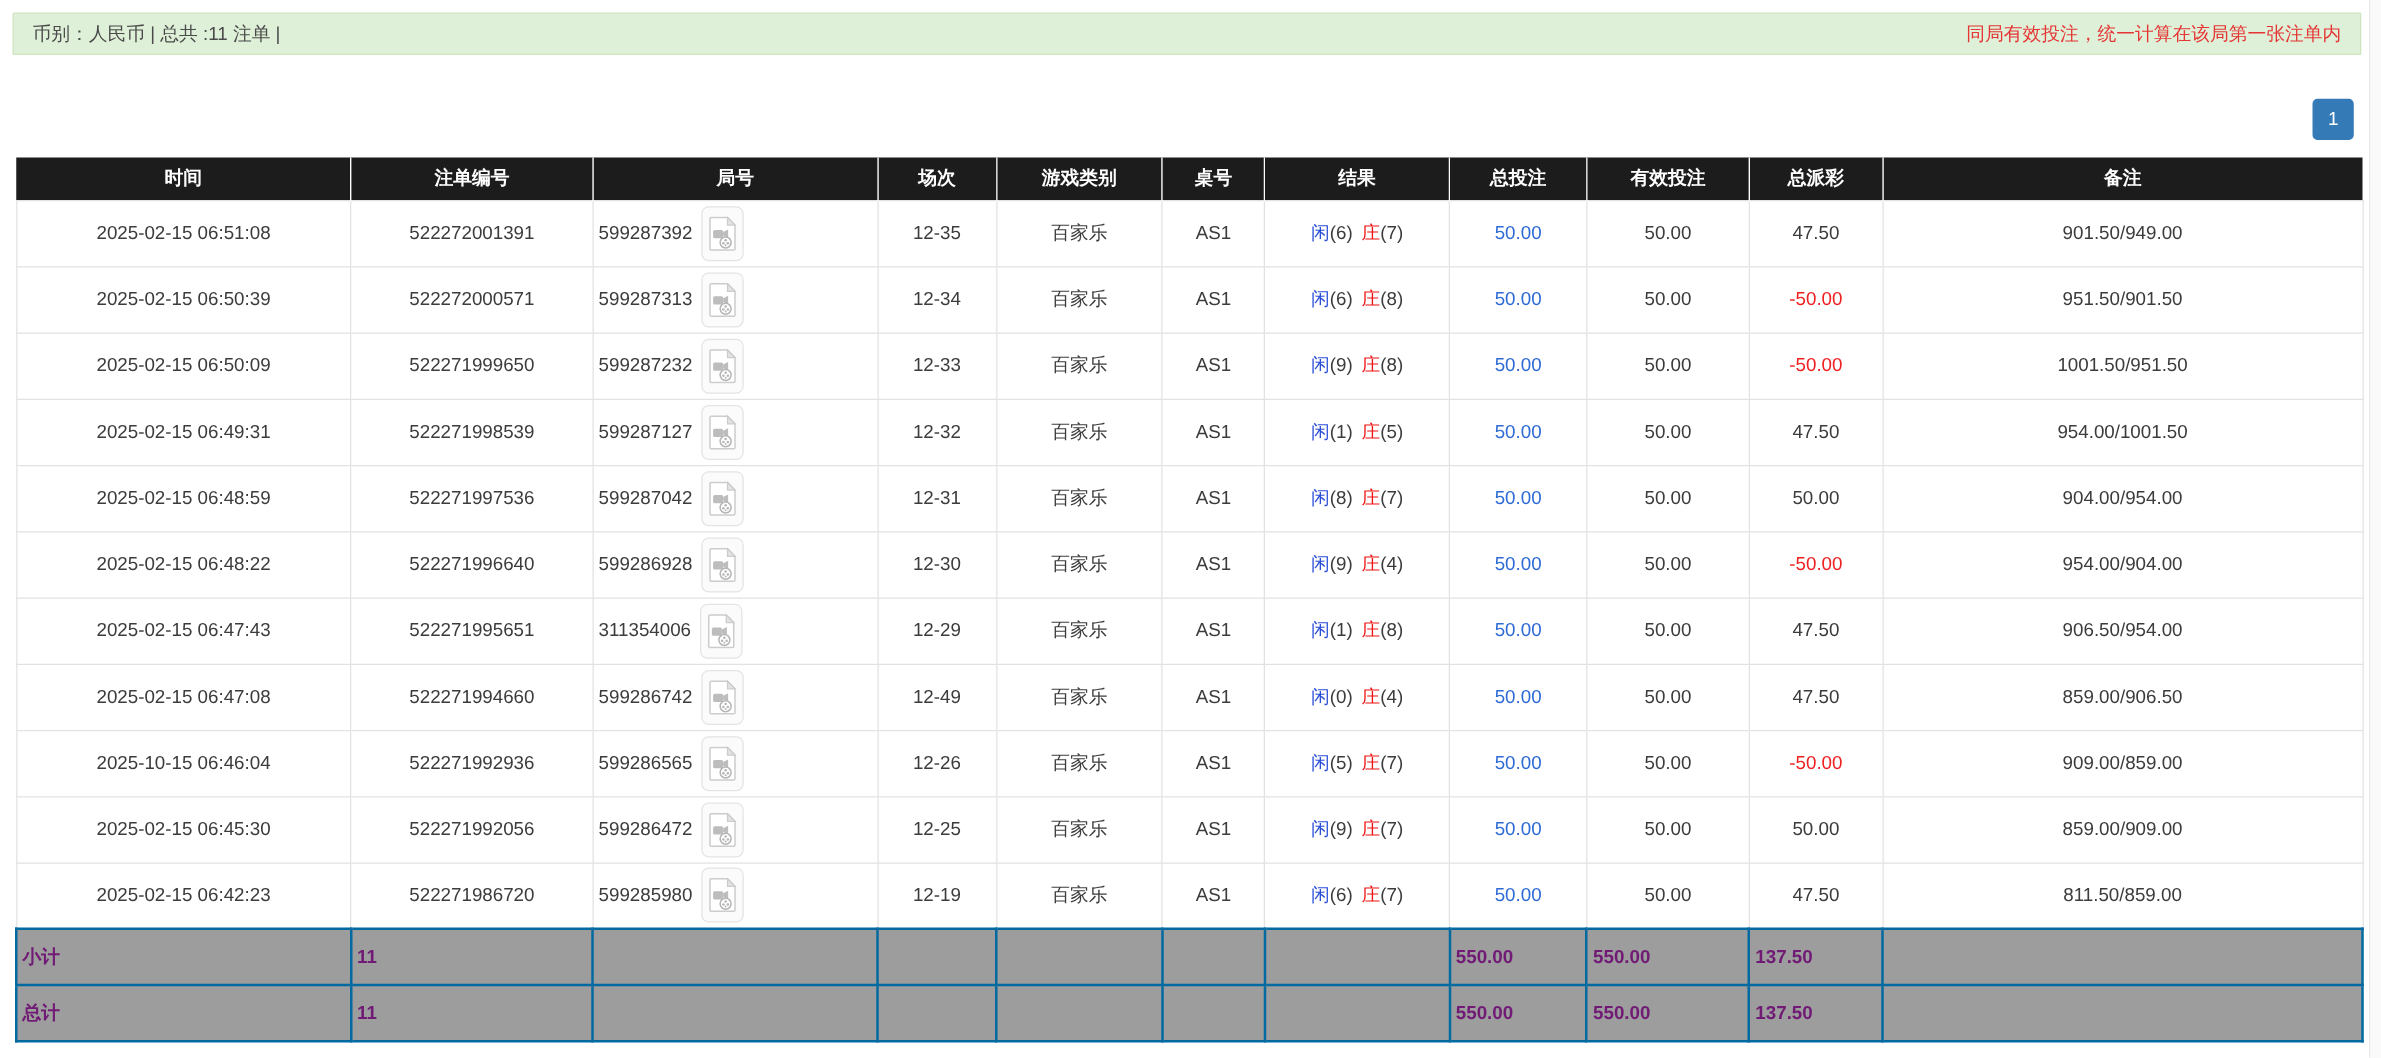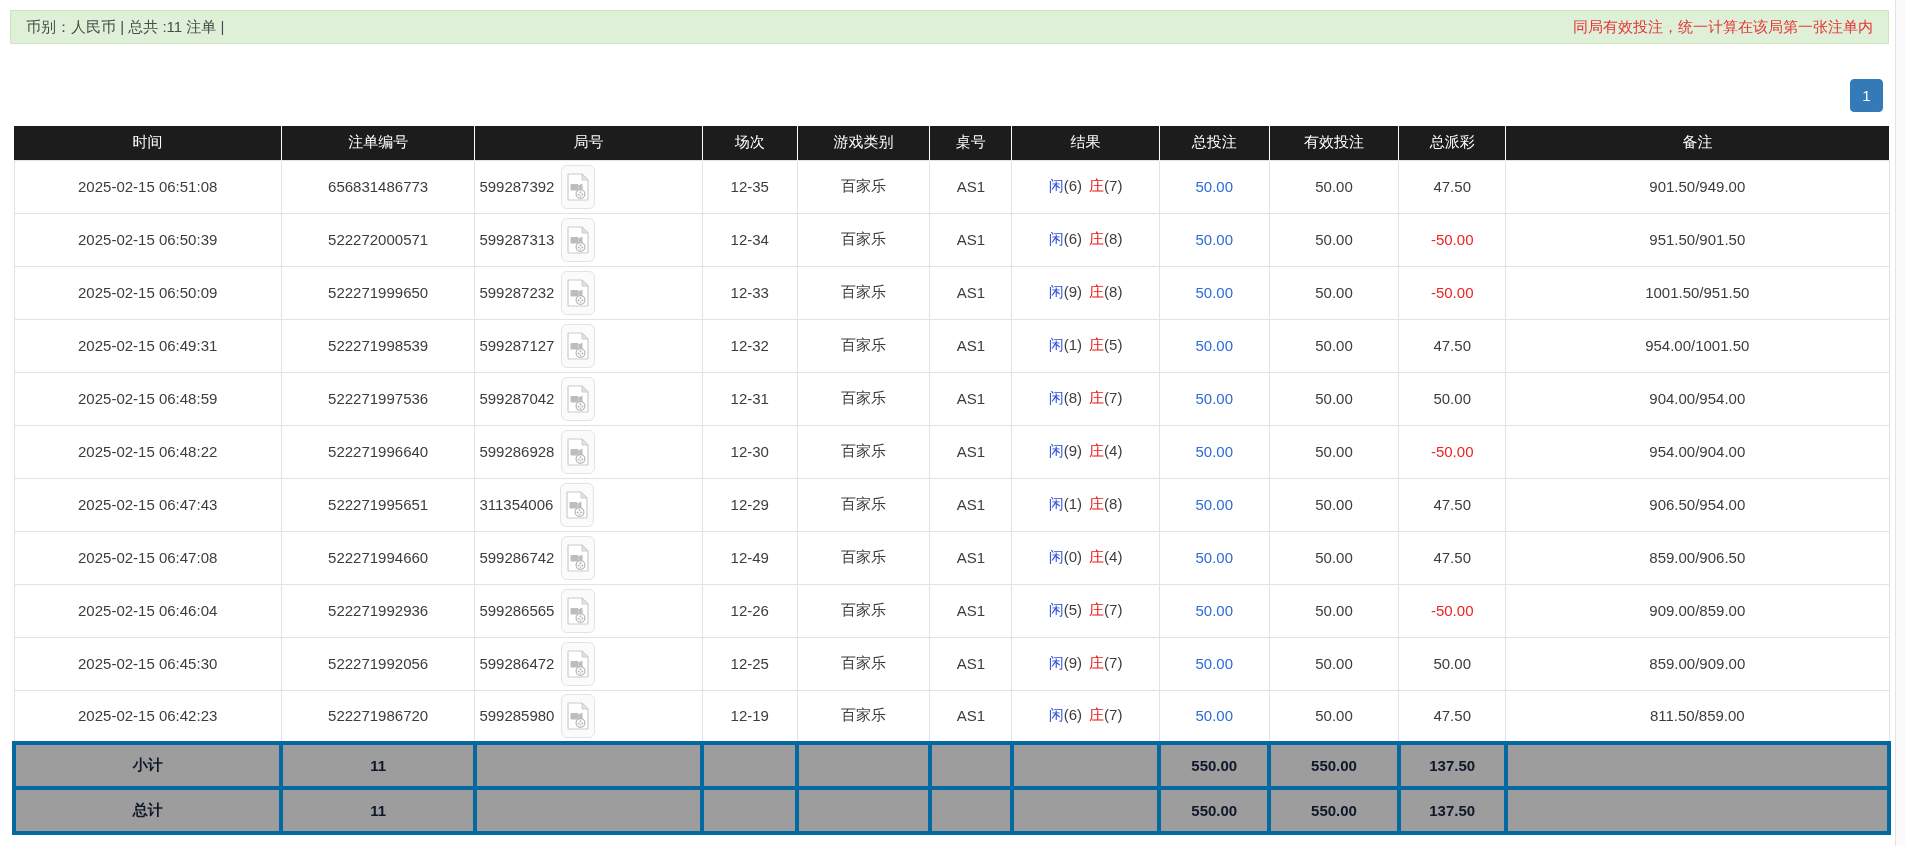--- a/index.html
+++ b/index.html
@@ -23,40 +23,40 @@
   .pagination-row{margin:35px 22px 0 0;text-align:right;height:33px;}
   .page-btn{
     width:33px;height:33px;background:var(--page-active-bg);border:1px solid var(--page-active-bg);
     color:#fff;border-radius:4px;font-size:15px;cursor:pointer;
     font-family:"Liberation Sans","DejaVu Sans",sans-serif;
   }
   table.report{
     margin:14px 14px 0 12px;width:1879px;border-collapse:collapse;table-layout:fixed;
   }
   thead th{
-    background:var(--header-bg);color:#fff;font-weight:normal;height:34px;
+    background:var(--header-bg);color:#fff;font-weight:bold;height:34px;
     border-left:1px solid #fff;padding:0;font-size:15px;
   }
   thead th:first-child{border-left:none;}
   tbody td{
     height:53px;border:1px solid var(--row-border);text-align:center;
     padding:0 4px;background:#fff;color:var(--text-color);
   }
   tbody td.link{color:var(--link-blue);cursor:pointer;}
   tbody td.neg{color:var(--negative-red);}
   .round-cell{display:flex;align-items:center;gap:7px;}
   .video-btn{
     width:34px;height:44px;border:1px solid #e4e4e4;background:#fbfbfb;border-radius:6px;
     display:inline-flex;align-items:center;justify-content:center;cursor:pointer;padding:0;
   }
   .result-player{color:var(--player-blue);}
   .result-banker{color:var(--banker-red);margin-left:7px;}
   tfoot td{
-    background:var(--totals-bg);color:#0f172a;font-weight:bold;height:45px;
-    border:4px solid #0369a1;text-align:center;padding:0 4px;
+    background:var(--totals-bg);color:#701a75;font-weight:bold;height:45px;
+    border:2px solid #0369a1;text-align:left;padding:0 4px;
   }
   .scrollbar-track{
     position:fixed;top:0;right:0;width:10px;height:846px;
     background:#fafafa;border-left:1px solid #e4e4e4;
   }
 </style>
 </head>
 <body>
 
 <div class="info-bar">
@@ -93,21 +93,21 @@
       <th>结果</th>
       <th>总投注</th>
       <th>有效投注</th>
       <th>总派彩</th>
       <th>备注</th>
     </tr>
   </thead>
   <tbody>
   <tr>
     <td>2025-02-15 06:51:08</td>
-    <td>656831486773</td>
+    <td>522272001391</td>
     <td>
       <div class="round-cell">
         <span>599287392</span>
         <button class="video-btn" title="">
           <svg width="22" height="28" viewBox="0 0 22 28">
             <path d="M2 1 h13 l6 6 v19 a1 1 0 0 1 -1 1 h-18 a1 1 0 0 1 -1 -1 v-24 a1 1 0 0 1 1 -1 z" fill="#ffffff" stroke="#cccccc" stroke-width="1.2"></path>
             <path d="M15 1 l6 6 h-6 z" fill="#e3e3e3" stroke="#cccccc" stroke-width="1"></path>
             <rect x="3.5" y="11" width="8" height="6.5" rx="1.2" fill="#bdbdbd"></rect>
             <path d="M11.5 12.5 l4 -2 v7 l-4 -2 z" fill="#bdbdbd"></path>
             <circle cx="13.5" cy="21" r="4.4" fill="#ffffff" stroke="#b5b5b5" stroke-width="1.2"></circle>
@@ -356,21 +356,21 @@
     <td>
       <span class="result-player">闲</span><span>(0)</span><span class="result-banker">庄</span><span>(4)</span>
     </td>
     <td class="link">50.00</td>
     <td>50.00</td>
     <td>47.50</td>
     <td>859.00/906.50</td>
   </tr>
 
   <tr>
-    <td>2025-02-15 06:46:04</td>
+    <td>2025-10-15 06:46:04</td>
     <td>522271992936</td>
     <td>
       <div class="round-cell">
         <span>599286565</span>
         <button class="video-btn" title="">
           <svg width="22" height="28" viewBox="0 0 22 28">
             <path d="M2 1 h13 l6 6 v19 a1 1 0 0 1 -1 1 h-18 a1 1 0 0 1 -1 -1 v-24 a1 1 0 0 1 1 -1 z" fill="#ffffff" stroke="#cccccc" stroke-width="1.2"></path>
             <path d="M15 1 l6 6 h-6 z" fill="#e3e3e3" stroke="#cccccc" stroke-width="1"></path>
             <rect x="3.5" y="11" width="8" height="6.5" rx="1.2" fill="#bdbdbd"></rect>
             <path d="M11.5 12.5 l4 -2 v7 l-4 -2 z" fill="#bdbdbd"></path>

